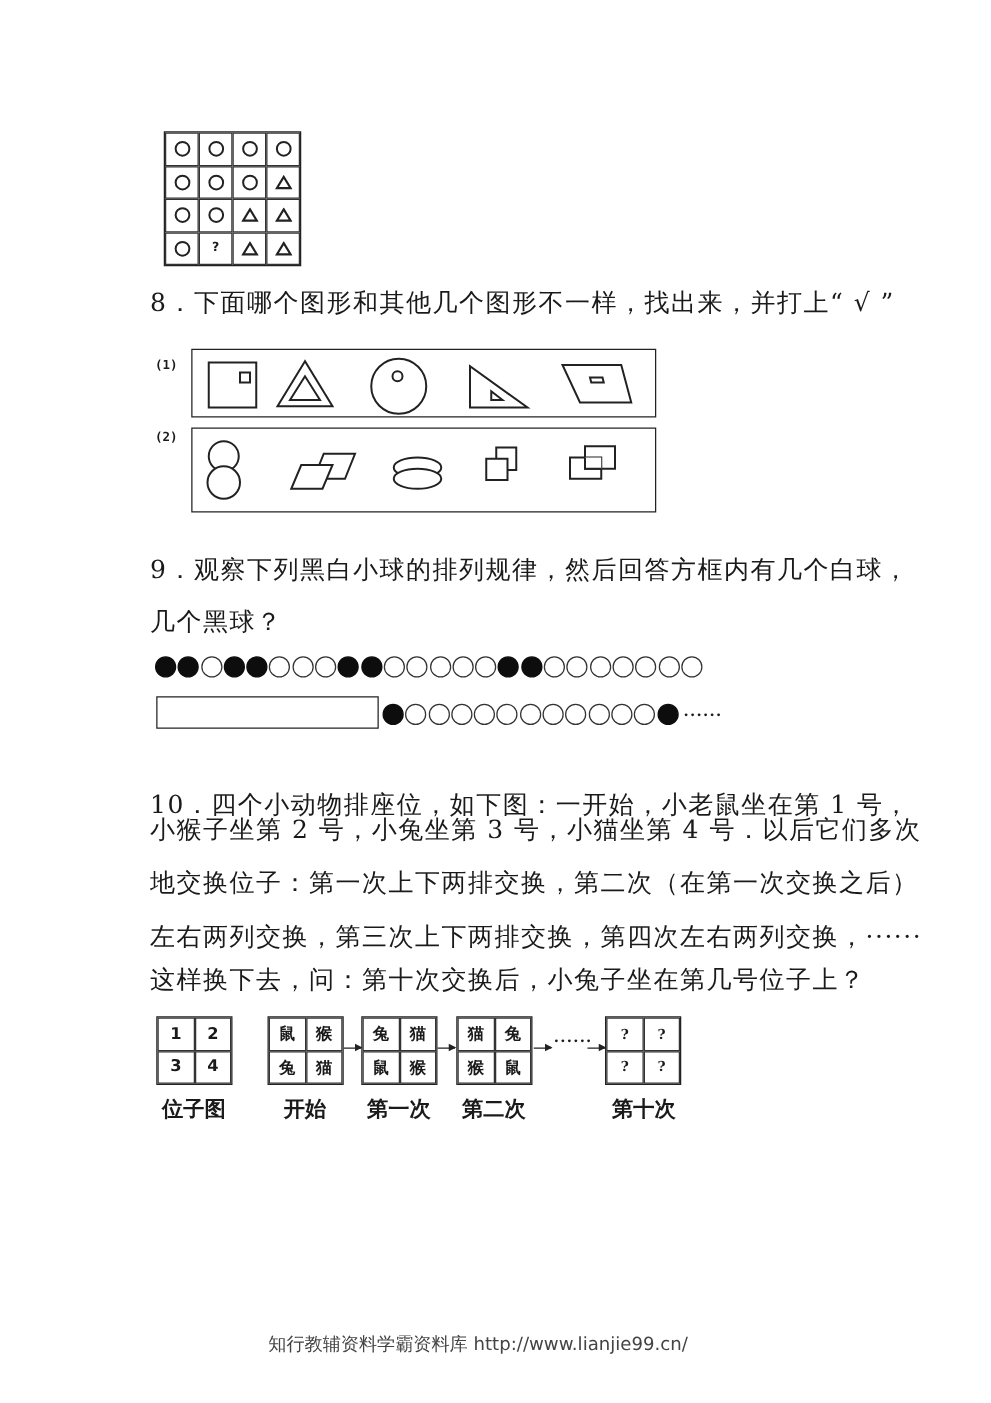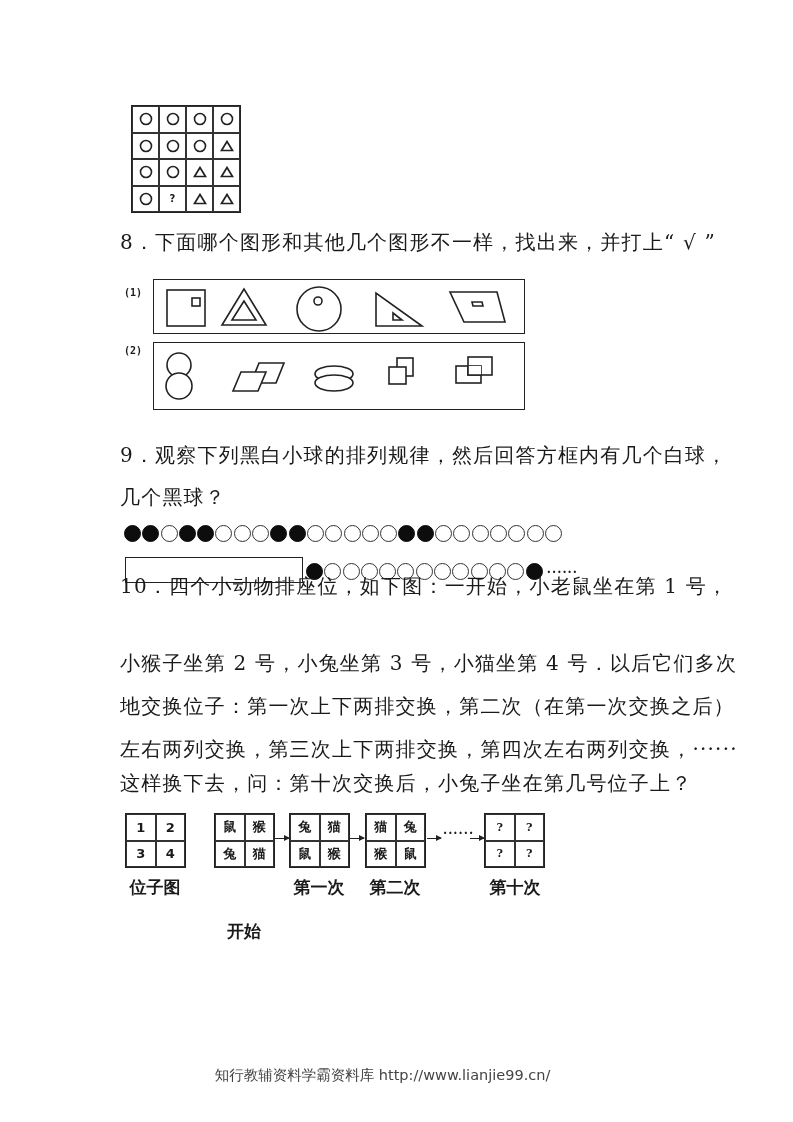--- a/index.html
+++ b/index.html
@@ -247,41 +247,41 @@
     <div class="ball"></div>
     <div class="ball"></div>
     <div class="ball"></div>
     <div class="ball"></div>
     <div class="ball"></div>
     <div class="ball"></div>
     <div class="ball black"></div>
     <span class="dots">······</span>
   </div>
 
-<div class="q-line" style="top:573px;">10．四个小动物排座位，如下图：一开始，小老鼠坐在第 1 号，</div>
+<div class="q-line" style="top:630px;">10．四个小动物排座位，如下图：一开始，小老鼠坐在第 1 号，</div>
 <div class="q-line" style="top:650px;text-align:center;">小猴子坐第 2 号，小兔坐第 3 号，小猫坐第 4 号．以后它们多次</div>
 <div class="q-line" style="top:693px;">地交换位子：第一次上下两排交换，第二次（在第一次交换之后）</div>
 <div class="q-line" style="top:736px;">左右两列交换，第三次上下两排交换，第四次左右两列交换，······</div>
 <div class="q-line" style="top:770px;font-family:Liberation Mono, monospace;">这样换下去，问：第十次交换后，小兔子坐在第几号位子上？</div>
 
 <div class="seat" style="left:125px;">
   <div class="c">1</div>
   <div class="c">2</div>
   <div class="c">3</div>
   <div class="c">4</div>
 </div>
 <div class="seat-label" style="left:120px;">位子图</div>
 
 <div class="seat" style="left:214px;">
   <div class="c">鼠</div>
   <div class="c">猴</div>
   <div class="c">兔</div>
   <div class="c">猫</div>
 </div>
-<div class="seat-label" style="left:209px;margin-top:44px;">开始</div>
+<div class="seat-label" style="left:209px;">开始</div>
 <div class="arrow" style="left:275px; width:14px;"></div>
 
 <div class="seat" style="left:289px;">
   <div class="c">兔</div>
   <div class="c">猫</div>
   <div class="c">鼠</div>
   <div class="c">猴</div>
 </div>
 <div class="seat-label" style="left:284px;">第一次</div>
 <div class="arrow" style="left:350px; width:14px;"></div>

